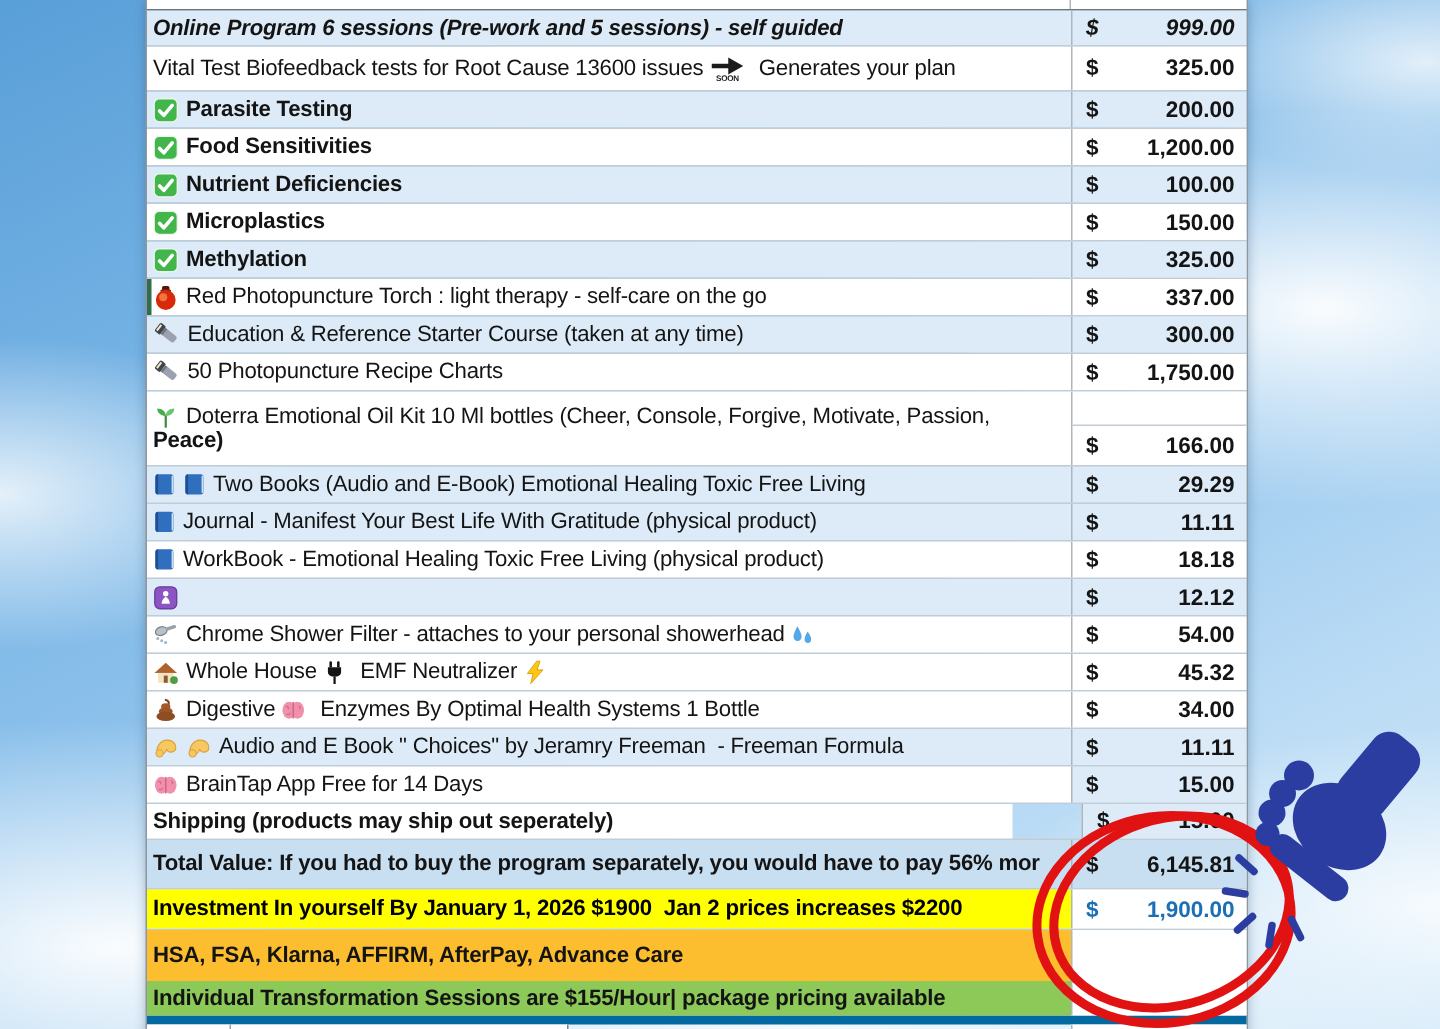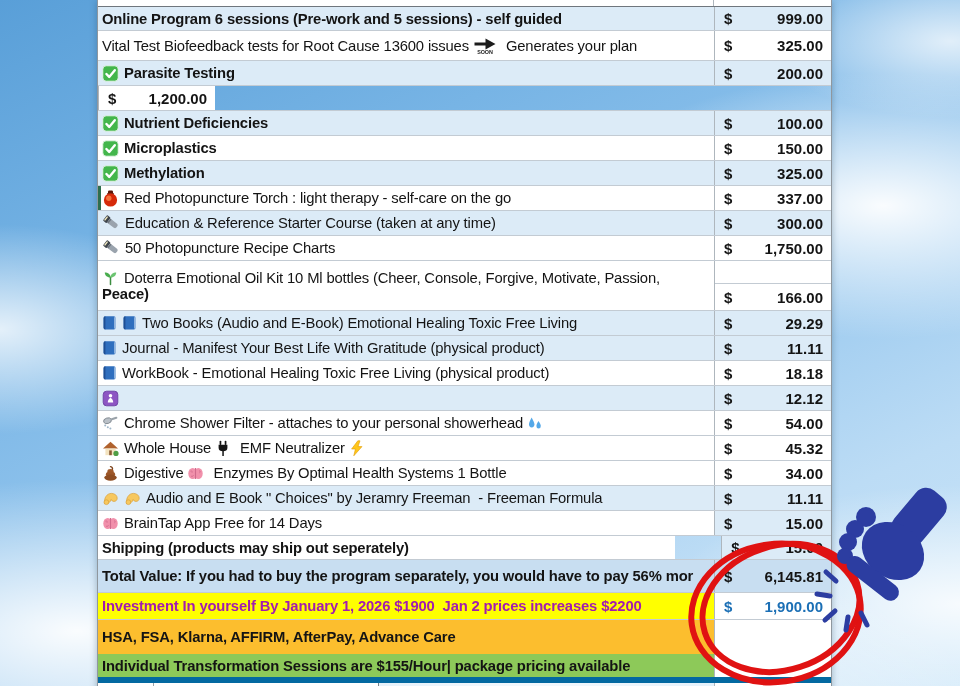--- a/index.html
+++ b/index.html
@@ -21,21 +21,21 @@
     border-left:1px solid #8f979e;border-right:1px solid #8f979e;
   }
   .t-row{display:flex;height:25px;border-bottom:1px solid #c3cbd3;box-sizing:border-box;}
   .t-row[data-name="row-vital-test"]{height:30px;}
   .t-row[data-name="row-doterra-oil-kit"]{height:50px;}
   .t-row[data-name="row-shipping"]{height:24px;gap:46px;}
   .t-row[data-name="row-total-value"]{height:33px;}
   .t-row[data-name="row-investment"]{height:27px;}
   .t-row[data-name="row-hsa-payment"]{height:34px;border-bottom:none;}
   .t-row[data-name="row-individual-sessions"]{height:29px;border-bottom:6px solid #0369a1;}
-  .t-row[data-name="row-online-program"]{border-top:1px solid #6f767d;}
+  .t-row[data-name="row-online-program"]{border-top:1px solid #6f767d;font-style:italic;}
   .t-row[data-name="row-red-torch"] .desc{box-shadow:inset 3px 0 0 #2e6e4e;}
   .cell{box-sizing:border-box;}
   .cell.desc{
     width:616px;display:flex;flex-direction:column;justify-content:center;
     overflow:hidden;padding-left:4px;font-size:14.8px;letter-spacing:-0.15px;
   }
   .cell.desc .line{display:flex;align-items:center;white-space:pre;}
   .b{font-weight:700;}
   .cell.price{
     width:117px;display:flex;flex-direction:column;
@@ -98,20 +98,26 @@
               </svg></span><span class="txt" data-name="label-text">Parasite Testing</span></div>
         </div>
         <div class="cell price" data-name="cell-parasite-testing-price" style="background: rgb(220, 235, 247);">
           <div class="pinner" data-name="price-inner">
             <span class="cur" data-name="currency-symbol">$</span>
             <span class="amt" data-name="price-value">200.00</span>
           </div>
         </div>
       </div>
       <div class="t-row" data-name="row-food-sensitivities">
+        <div class="cell desc b" data-name="cell-food-sensitivities-desc" style="background: rgb(255, 255, 255);">
+          <div class="line" data-name="row-label"><span class="ic" data-name="check-icon"><svg width="17" height="17" viewBox="0 0 17 17">
+                <rect x="0.8" y="0.8" width="15.4" height="15.4" rx="3.4" fill="#43b64b" stroke="#e9f6ea" stroke-width="0.9"></rect>
+                <path d="M4.4 9 l2.8 2.9 L12.8 5.2" stroke="#fff" stroke-width="2.4" fill="none" stroke-linecap="round" stroke-linejoin="round"></path>
+              </svg></span><span class="txt" data-name="label-text">Food Sensitivities</span></div>
+        </div>
         <div class="cell price" data-name="cell-food-sensitivities-price" style="background: rgb(255, 255, 255);">
           <div class="pinner" data-name="price-inner">
             <span class="cur" data-name="currency-symbol">$</span>
             <span class="amt" data-name="price-value">1,200.00</span>
           </div>
         </div>
       </div>
       <div class="t-row" data-name="row-nutrient-deficiencies">
         <div class="cell desc b" data-name="cell-nutrient-deficiencies-desc" style="background: rgb(220, 235, 247);">
           <div class="line" data-name="row-label"><span class="ic" data-name="check-icon"><svg width="17" height="17" viewBox="0 0 17 17">
@@ -402,21 +408,21 @@
           <div class="line" data-name="row-label"><span class="txt" data-name="label-text">Total Value: If you had to buy the program separately, you would have to pay 56% mor</span></div>
         </div>
         <div class="cell price" data-name="cell-total-value-price" style="background: rgb(200, 222, 241);">
           <div class="pinner" data-name="price-inner">
             <span class="cur" data-name="currency-symbol">$</span>
             <span class="amt" data-name="price-value">6,145.81</span>
           </div>
         </div>
       </div>
       <div class="t-row" data-name="row-investment">
-        <div class="cell desc b" data-name="cell-investment-desc" style="background: rgb(255, 255, 0); color: #a21caf;">
+        <div class="cell desc b" data-name="cell-investment-desc" style="background: rgb(255, 255, 0); color: #000000;">
           <div class="line" data-name="row-label"><span class="txt" data-name="label-text">Investment In yourself By January 1, 2026 $1900  Jan 2 prices increases $2200</span></div>
         </div>
         <div class="cell price" data-name="cell-investment-price" style="background: rgb(255, 255, 255); color: rgb(27, 111, 181);">
           <div class="pinner" data-name="price-inner">
             <span class="cur" data-name="currency-symbol">$</span>
             <span class="amt" data-name="price-value">1,900.00</span>
           </div>
         </div>
       </div>
       <div class="t-row" data-name="row-hsa-payment">

